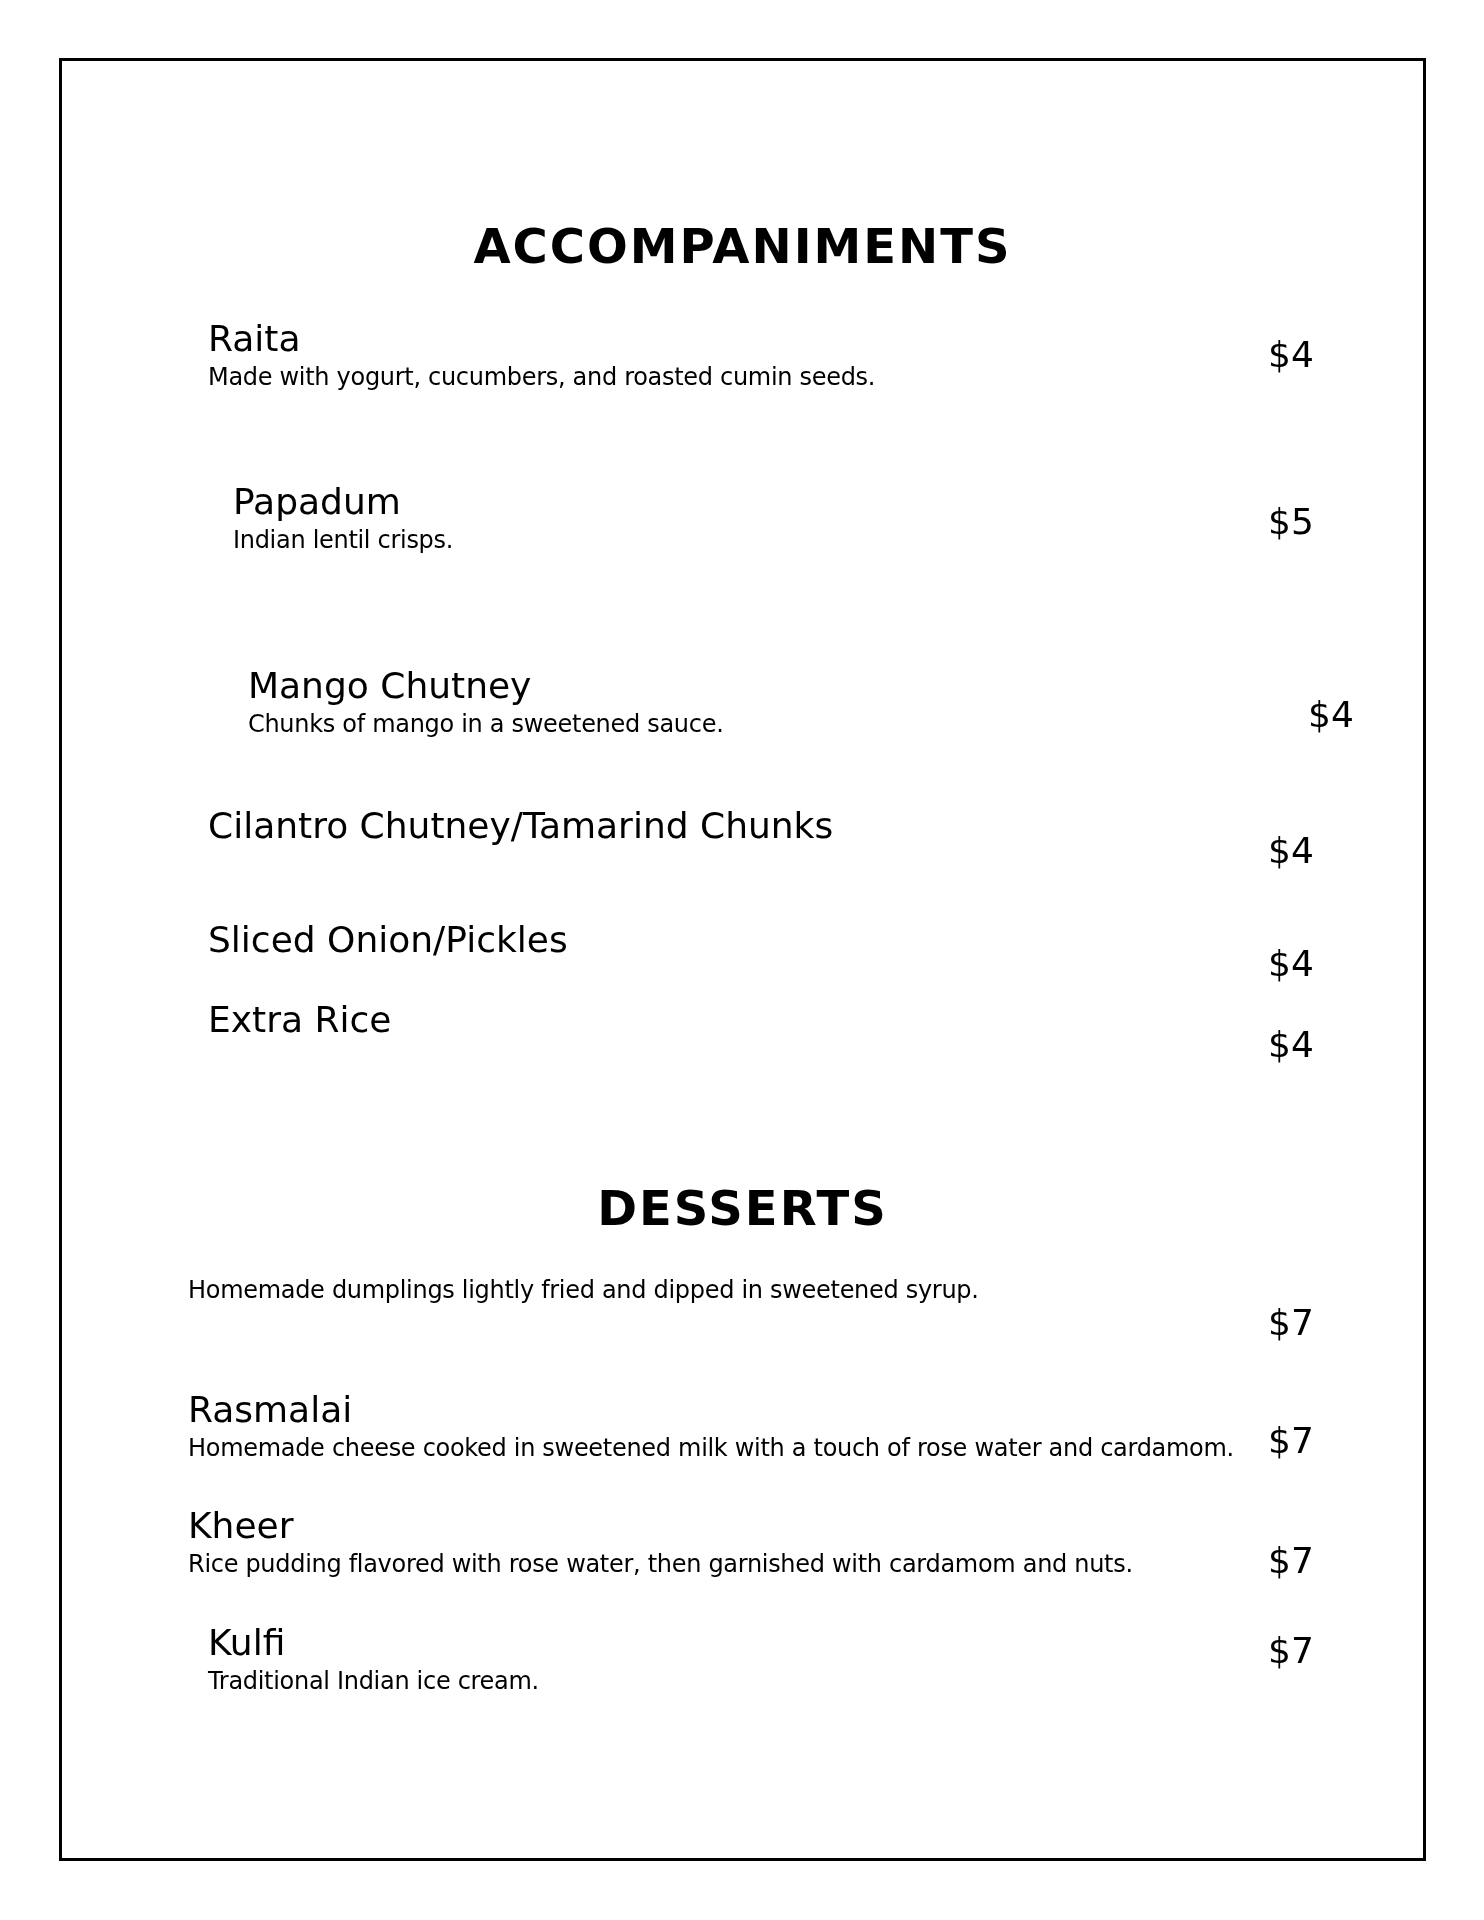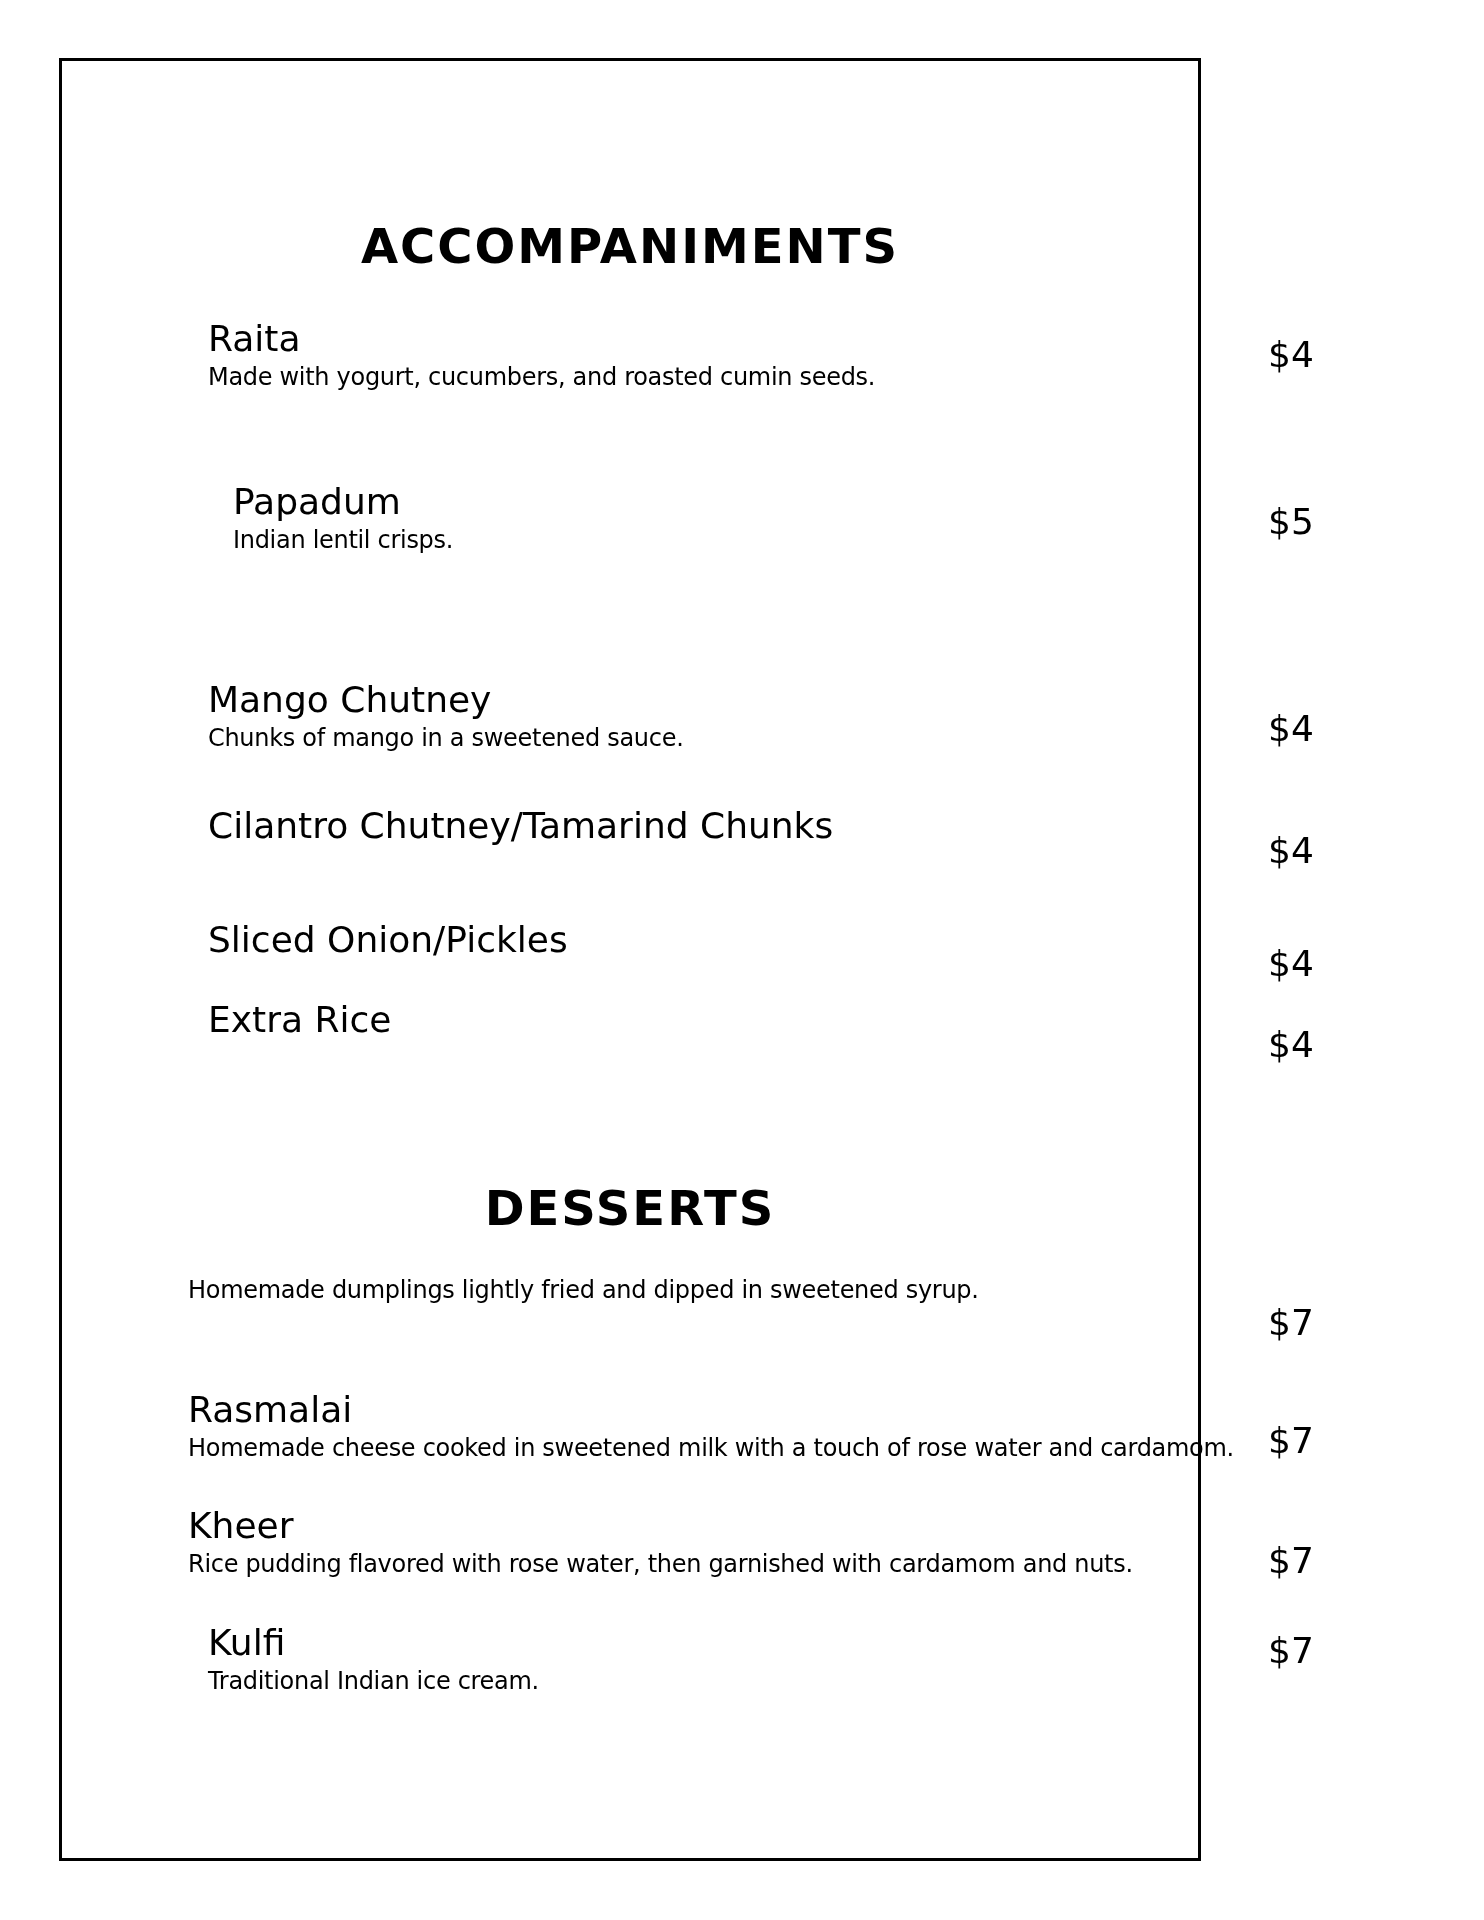--- a/index.html
+++ b/index.html
@@ -13,21 +13,21 @@
     height: 1920px;
     background: #ffffff;
     font-family: "DejaVu Sans", sans-serif;
     color: #000000;
     overflow: hidden;
   }
   .page-border {
     position: absolute;
     left: 59px;
     top: 58px;
-    width: 1142px;
+    width: 1367px;
     height: 1803px;
     border: 3px solid #000000;
     box-sizing: border-box;
   }
   .section-title {
     position: absolute;
     left: 0;
     width: 100%;
     text-align: center;
     font-size: 48px;
@@ -82,21 +82,21 @@
     </div>
 
     <div class="menu-item acc" style="top:420px;padding-left:25px;">
       <div class="item-text">
         <div class="item-name">Papadum</div>
         <div class="item-desc">Indian lentil crisps.</div>
       </div>
       <div class="item-price" style="top:21px;">$5</div>
     </div>
 
-    <div class="menu-item acc" style="top:618px;">
+    <div class="menu-item acc" style="top:604px;margin-left:40px;">
       <div class="item-text">
         <div class="item-name">Mango Chutney</div>
         <div class="item-desc">Chunks of mango in a sweetened sauce.</div>
       </div>
       <div class="item-price" style="top:30px;">$4</div>
     </div>
 
     <div class="menu-item acc" style="top:744px;">
       <div class="item-text">
         <div class="item-name">Cilantro Chutney/Tamarind Chunks</div>

